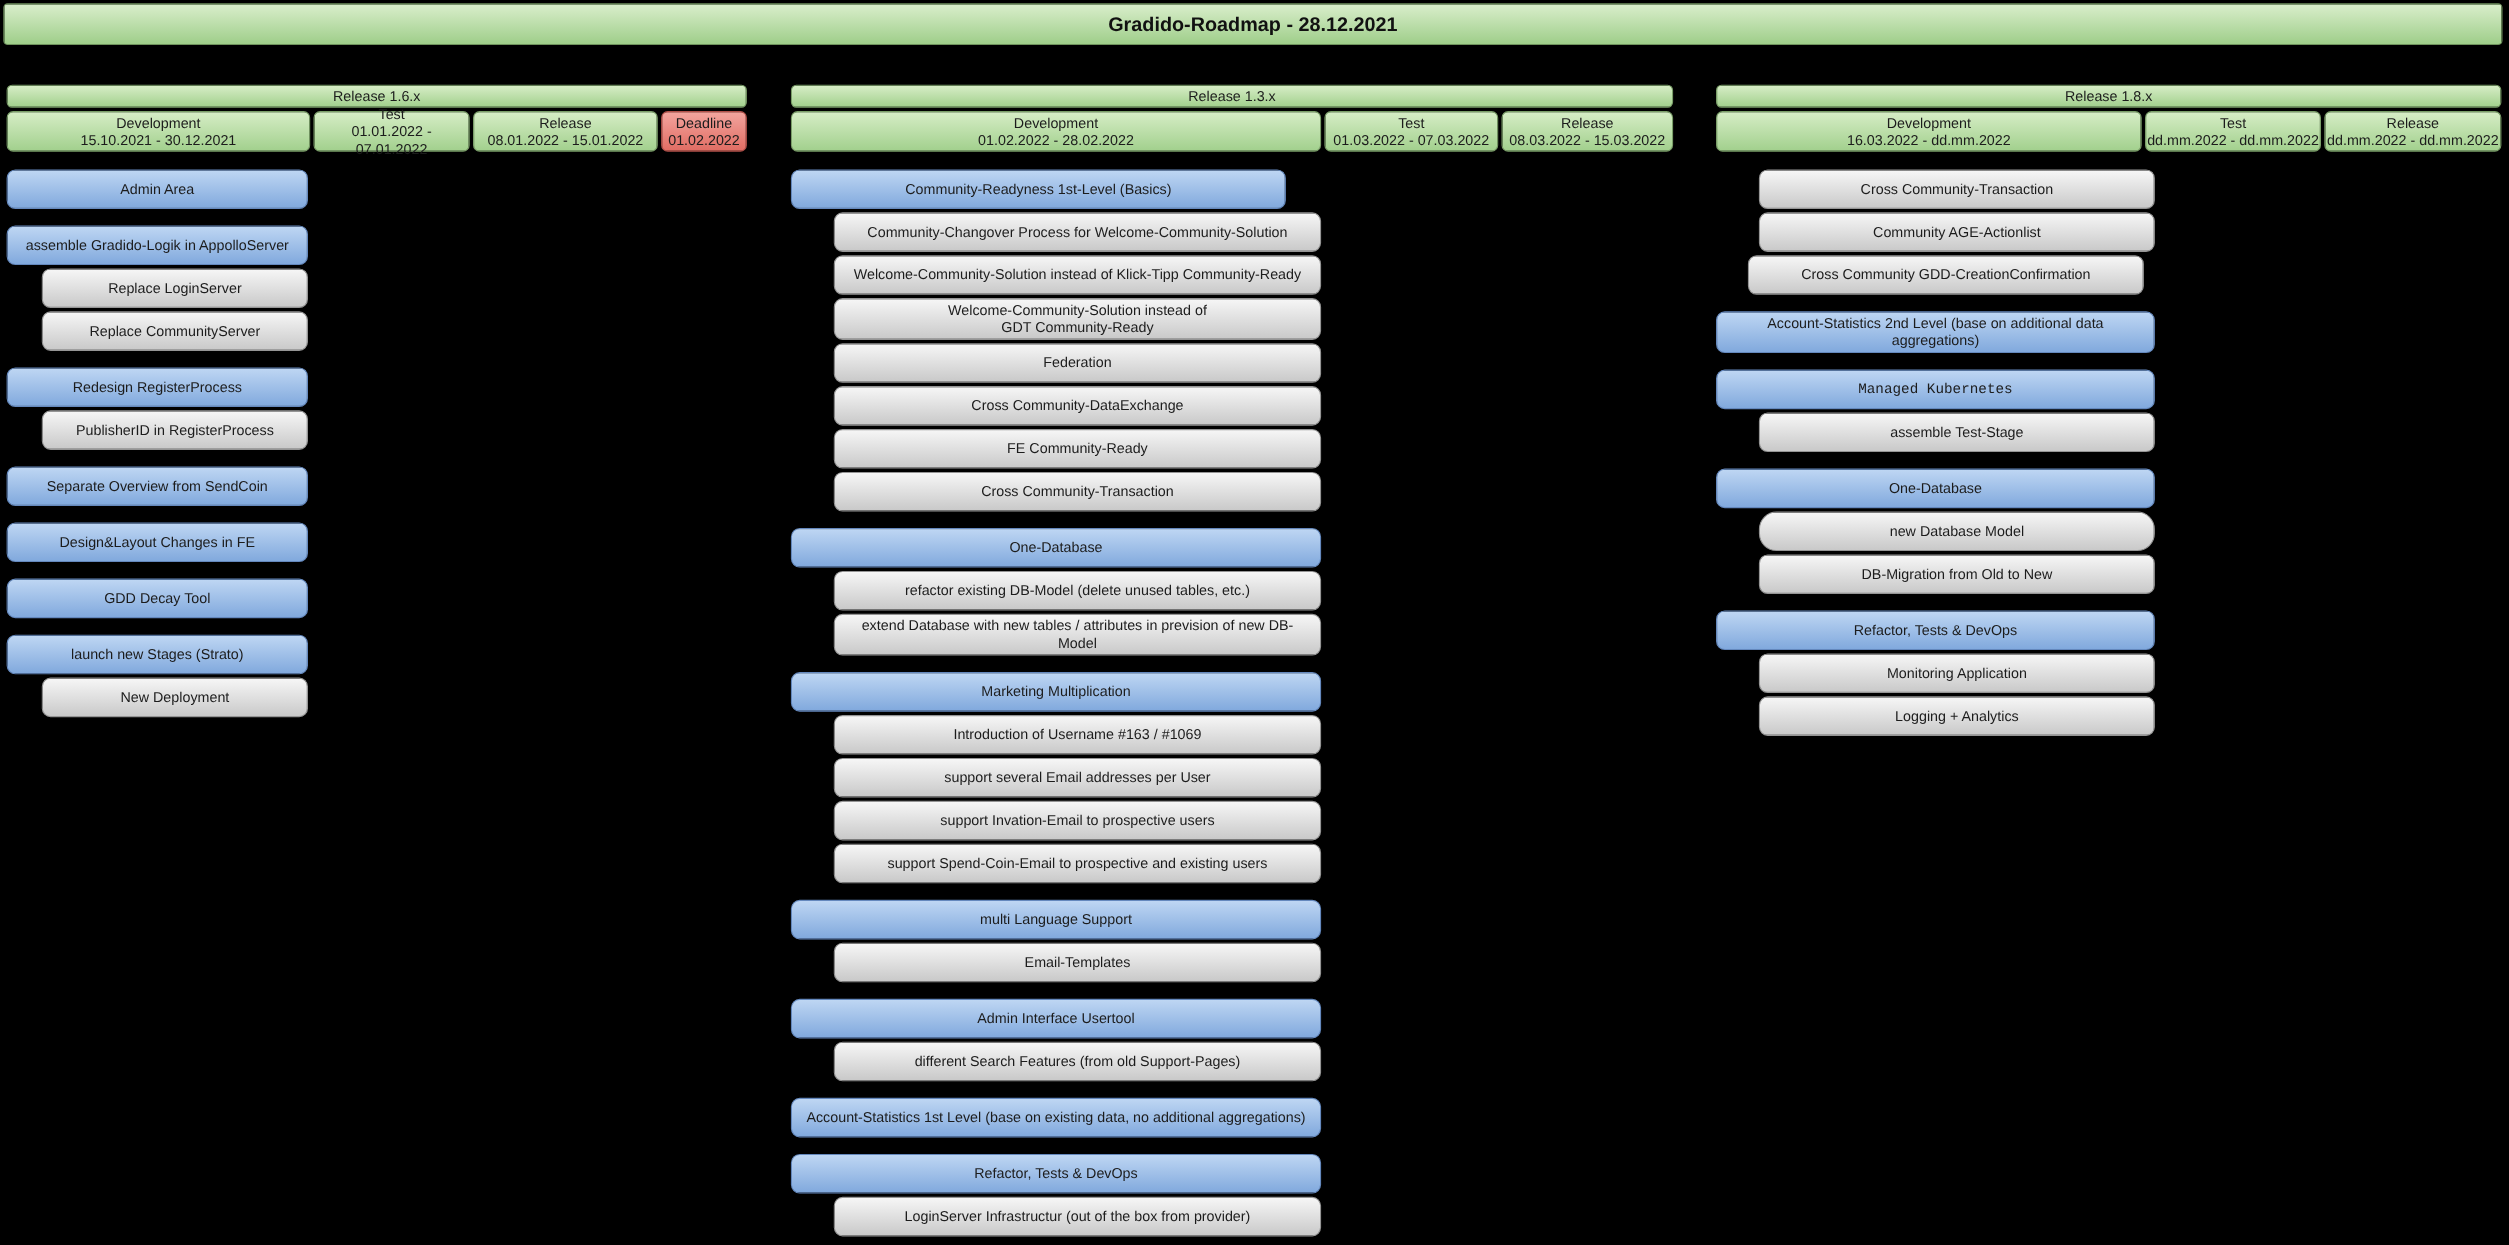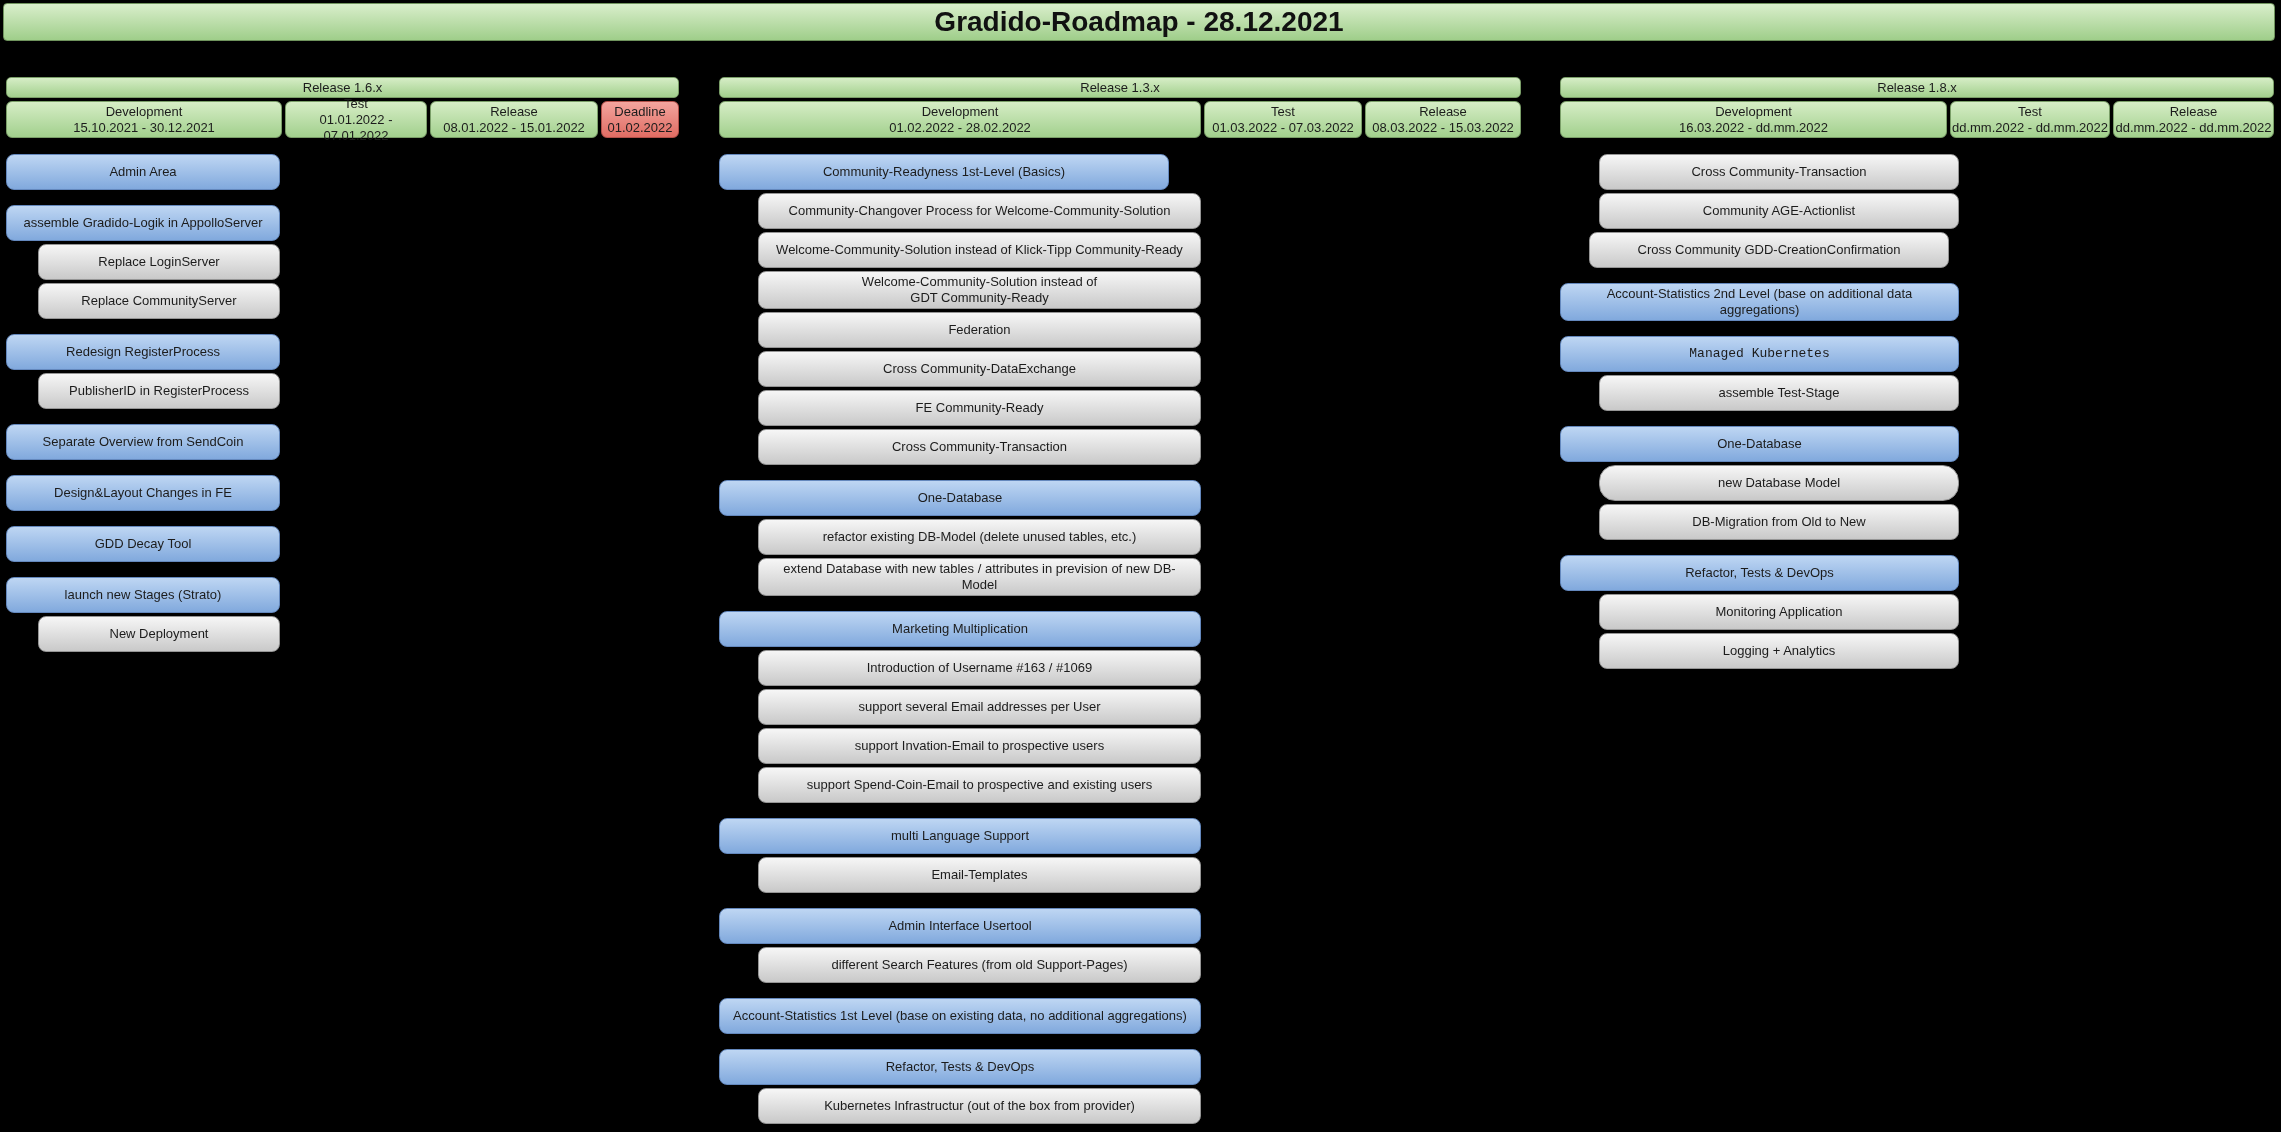--- a/index.html
+++ b/index.html
@@ -11,21 +11,21 @@
     font-family:"Liberation Sans", sans-serif;
     color:#1c1c1c;
   }
   .title-bar{
     position:absolute;left:3px;top:3px;width:2272px;height:38px;
     background:linear-gradient(#d9eecb,#9fce8a);
     border:1px solid #6f935d;
     border:1px solid #6f935d;
     border-radius:4px;
     display:flex;align-items:center;justify-content:center;
-    font-size:28px;font-weight:bold;color:#111;
+    font-size:18px;font-weight:bold;color:#111;
     box-sizing:border-box;
   }
   .release-column{position:absolute;top:77px;}
   .release-header{
     height:21px;
     background:linear-gradient(#d6edc6,#a2d08d);
     border:1px solid #7a9e68;
     border-radius:5px;
     display:flex;align-items:center;justify-content:center;
     font-size:13px;
@@ -138,21 +138,21 @@
         <div class="item task" style="width: 443px; margin-left: 39px; margin-top: 3px;">Introduction of Username #163 / #1069</div>
         <div class="item task" style="width: 443px; margin-left: 39px; margin-top: 3px;">support several Email addresses per User</div>
         <div class="item task" style="width: 443px; margin-left: 39px; margin-top: 3px;">support Invation-Email to prospective users</div>
         <div class="item task" style="width: 443px; margin-left: 39px; margin-top: 3px;">support Spend-Coin-Email to prospective and existing users</div>
         <div class="item epic" style="width: 482px; margin-top: 15px;">multi Language Support</div>
         <div class="item task" style="width: 443px; margin-left: 39px; margin-top: 3px;">Email-Templates</div>
         <div class="item epic" style="width: 482px; margin-top: 15px;">Admin Interface Usertool</div>
         <div class="item task" style="width: 443px; margin-left: 39px; margin-top: 3px;">different Search Features (from old Support-Pages)</div>
         <div class="item epic" style="width: 482px; margin-top: 15px;">Account-Statistics 1st Level (base on existing data, no additional aggregations)</div>
         <div class="item epic" style="width: 482px; margin-top: 15px;">Refactor, Tests &amp; DevOps</div>
-        <div class="item task" style="width: 443px; margin-left: 39px; margin-top: 3px;">Kubernetes Infrastructur (out of the box from provider)</div>
+        <div class="item task" style="width: 443px; margin-left: 39px; margin-top: 3px;">LoginServer Infrastructur (out of the box from provider)</div>
       </div>
       <div class="release-column" style="left: 1560px; width: 714px;">
         <div class="release-header">Release 1.8.x</div>
         <div class="phase-row">
           <div class="phase" style="width: 387px;">
             <span>Development</span>
             <span>16.03.2022 - dd.mm.2022</span>
           </div>
           <div class="phase" style="width: 160px;">
             <span>Test</span>

